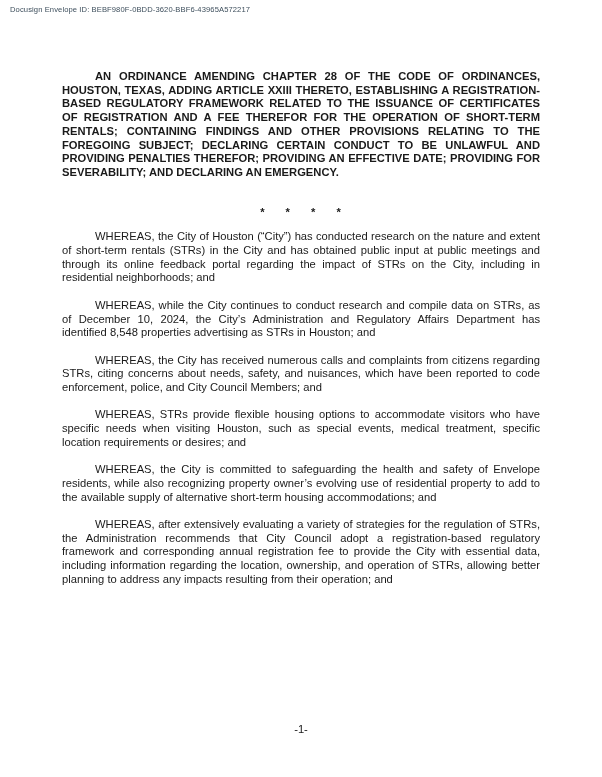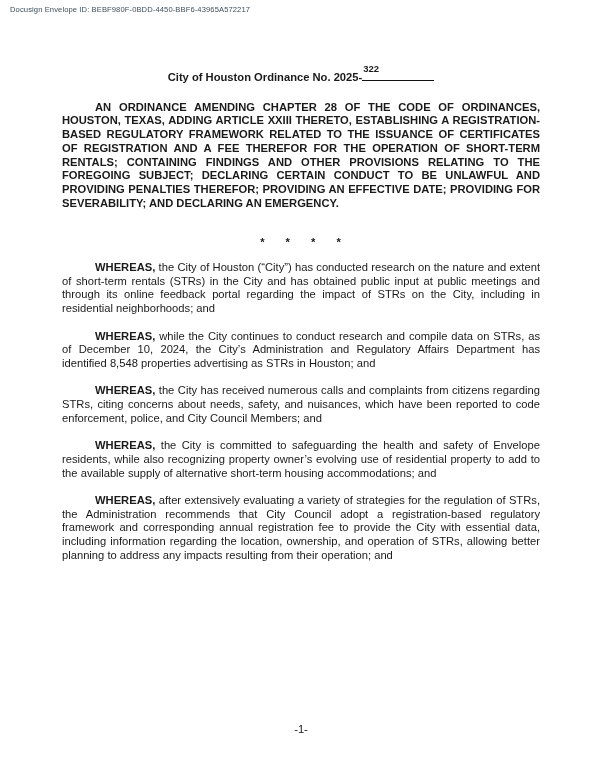--- a/index.html
+++ b/index.html
@@ -61,58 +61,58 @@
     word-spacing: 16px;
     margin-bottom: 11px;
     letter-spacing: 1px;
   }
   .body-paragraph {
     text-align: justify;
     text-indent: 33px;
     margin-bottom: 13.7px;
   }
   .body-paragraph .whereas-lead {
-    font-weight: bold;
+    font-weight: normal;
   }
   .page-footer {
     position: absolute;
     top: 723px;
     left: 0;
     width: 602px;
     text-align: center;
     font-size: 11.2px;
   }
 </style>
 </head>
 <body style="--docusign-text: #3d4e5c; --body-text: #1a1a1a; background: rgb(255, 255, 255);">
 
-<div class="docusign-header">Docusign Envelope ID: BEBF980F-0BDD-4450-BBF6-43965A572217</div>
+<div class="docusign-header">Docusign Envelope ID: BEBF980F-0BDD-3620-BBF6-43965A572217</div>
 
 <div class="page-content">
 
-  <div class="title-line">
-    <span>City of Houston Ordinance No. 2025-</span><span class="blank-fill"><span class="fill-number">322</span></span>
-  </div>
 
   <p class="caption">AN ORDINANCE AMENDING CHAPTER 28 OF THE CODE OF ORDINANCES, HOUSTON, TEXAS, ADDING ARTICLE XXIII THERETO, ESTABLISHING A REGISTRATION-BASED REGULATORY FRAMEWORK RELATED TO THE ISSUANCE OF CERTIFICATES OF REGISTRATION AND A FEE THEREFOR FOR THE OPERATION OF SHORT-TERM RENTALS; CONTAINING FINDINGS AND OTHER PROVISIONS RELATING TO THE FOREGOING SUBJECT; DECLARING CERTAIN CONDUCT TO BE UNLAWFUL AND PROVIDING PENALTIES THEREFOR; PROVIDING AN EFFECTIVE DATE; PROVIDING FOR SEVERABILITY; AND DECLARING AN EMERGENCY.</p>
 
   <div class="asterisk-separator">* * * *</div>
 
   <p class="body-paragraph">
     <span class="whereas-lead">WHEREAS,</span><span> the City of Houston (“City”) has conducted research on the nature and extent of short-term rentals (STRs) in the City and has obtained public input at public meetings and through its online feedback portal regarding the impact of STRs on the City, including in residential neighborhoods; and</span>
   </p>
 
   <p class="body-paragraph">
     <span class="whereas-lead">WHEREAS,</span><span> while the City continues to conduct research and compile data on STRs, as of December 10, 2024, the City’s Administration and Regulatory Affairs Department has identified 8,548 properties advertising as STRs in Houston; and</span>
   </p>
 
   <p class="body-paragraph">
     <span class="whereas-lead">WHEREAS,</span><span> the City has received numerous calls and complaints from citizens regarding STRs, citing concerns about needs, safety, and nuisances, which have been reported to code enforcement, police, and City Council Members; and</span>
   </p>
 
+  <p class="body-paragraph">
+    <span class="whereas-lead">WHEREAS,</span><span> STRs provide flexible housing options to accommodate visitors who have specific needs when visiting Houston, such as special events, medical treatment, specific location requirements or desires; and</span>
+  </p>
 
   <p class="body-paragraph">
     <span class="whereas-lead">WHEREAS,</span><span> the City is committed to safeguarding the health and safety of Envelope residents, while also recognizing property owner’s evolving use of residential property to add to the available supply of alternative short-term housing accommodations; and</span>
   </p>
 
   <p class="body-paragraph">
     <span class="whereas-lead">WHEREAS,</span><span> after extensively evaluating a variety of strategies for the regulation of STRs, the Administration recommends that City Council adopt a registration-based regulatory framework and corresponding annual registration fee to provide the City with essential data, including information regarding the location, ownership, and operation of STRs, allowing better planning to address any impacts resulting from their operation; and</span>
   </p>
 
 

